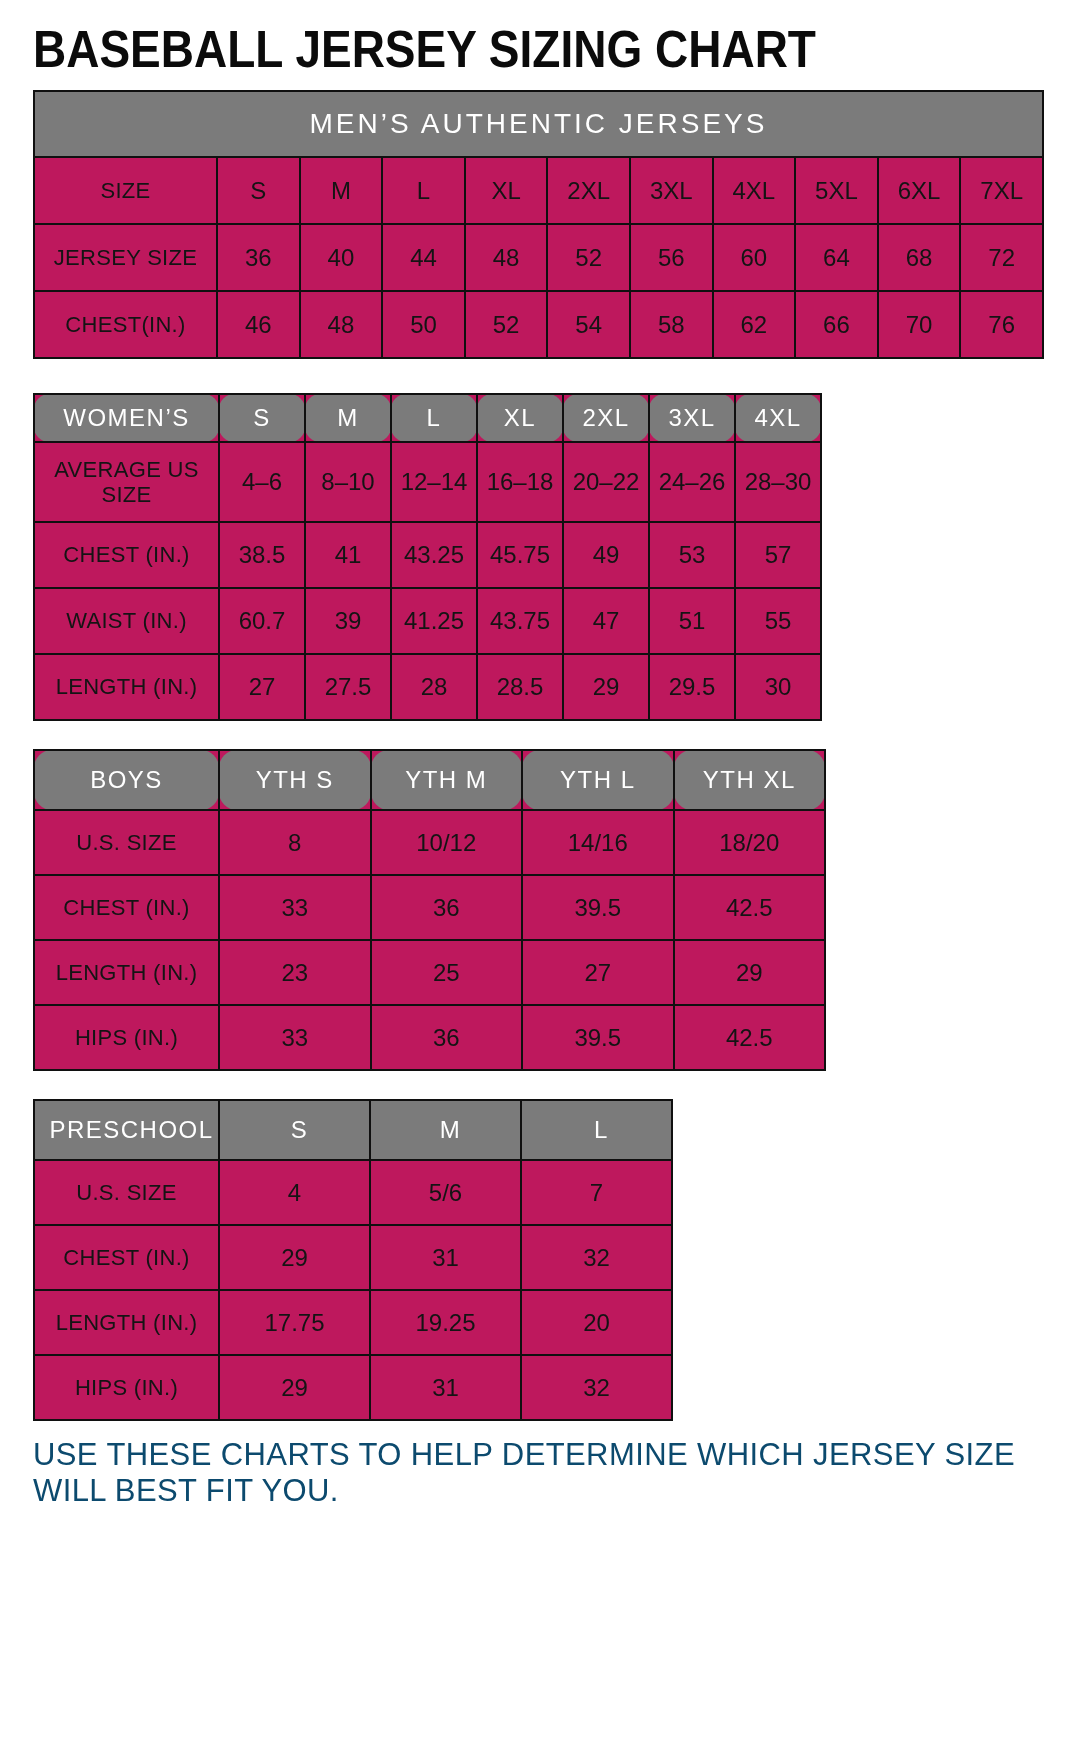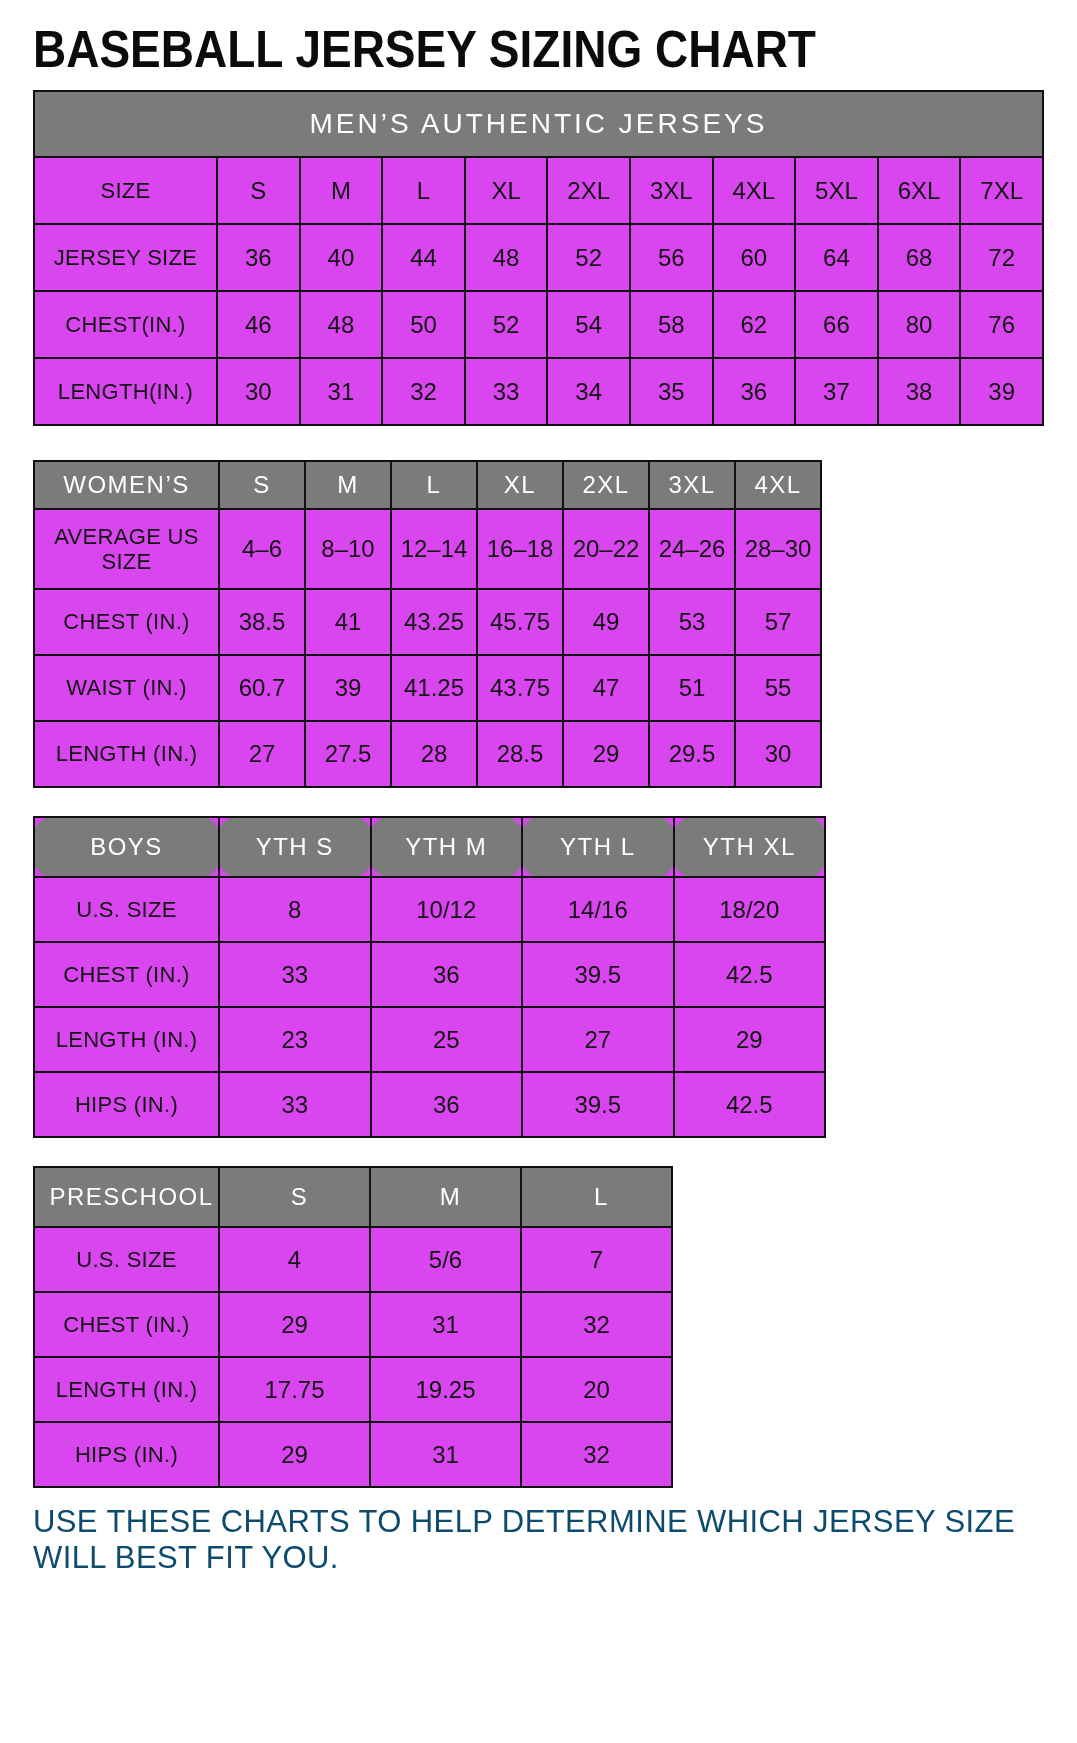--- a/index.html
+++ b/index.html
@@ -35,21 +35,21 @@
   .footer {
     margin: 16px 0 0 0;
     color: #0c4a6e;
     font-size: 31px;
     letter-spacing: 0.4px;
   }
 
   table {
     border-collapse: collapse;
     table-layout: fixed;
-    background: #d946ef;
+    background: #be185d;
   }
   td, th {
     border: 2px solid #101010;
     text-align: center;
     vertical-align: middle;
     padding: 0 4px;
     font-size: 24px;
     color: #141414;
     overflow: hidden;
   }
@@ -68,21 +68,21 @@
     color: #ffffff;
     font-size: 24px;
     font-weight: 400;
     letter-spacing: 1.5px;
   }
 
   .t-mens { width: 1011px; margin-bottom: 34px; }
   .t-mens tbody td { height: 65px; }
 
   .t-womens { width: 789px; margin-bottom: 28px; }
-  .t-womens thead td { height: 46px; }
+  .t-womens thead td { height: 46px; border-radius: 15px; }
   .t-womens tbody td { height: 64px; }
   .t-womens tr.tall td { height: 78px; line-height: 1.15; }
 
   .t-boys { width: 793px; margin-bottom: 28px; }
   .t-boys thead td { height: 58px; border-radius: 18px; }
   .t-boys tbody td { height: 63px; }
 
   .t-preschool { width: 640px; margin-bottom: 0; }
   .t-preschool thead td { height: 58px; padding-left: 14px; }
   .t-preschool tbody td { height: 63px; }
@@ -134,35 +134,22 @@
       <tr>
         <td class="lbl">CHEST(IN.)</td>
         <td>46</td>
         <td>48</td>
         <td>50</td>
         <td>52</td>
         <td>54</td>
         <td>58</td>
         <td>62</td>
         <td>66</td>
-        <td>80</td>
+        <td>70</td>
         <td>76</td>
-      </tr>
-      <tr>
-        <td class="lbl">LENGTH(IN.)</td>
-        <td>30</td>
-        <td>31</td>
-        <td>32</td>
-        <td>33</td>
-        <td>34</td>
-        <td>35</td>
-        <td>36</td>
-        <td>37</td>
-        <td>38</td>
-        <td>39</td>
       </tr>
     </tbody>
   </table>
 
   
   <table class="t-womens">
     <colgroup>
         <col style="width:185px">
       </colgroup>
     <thead>

